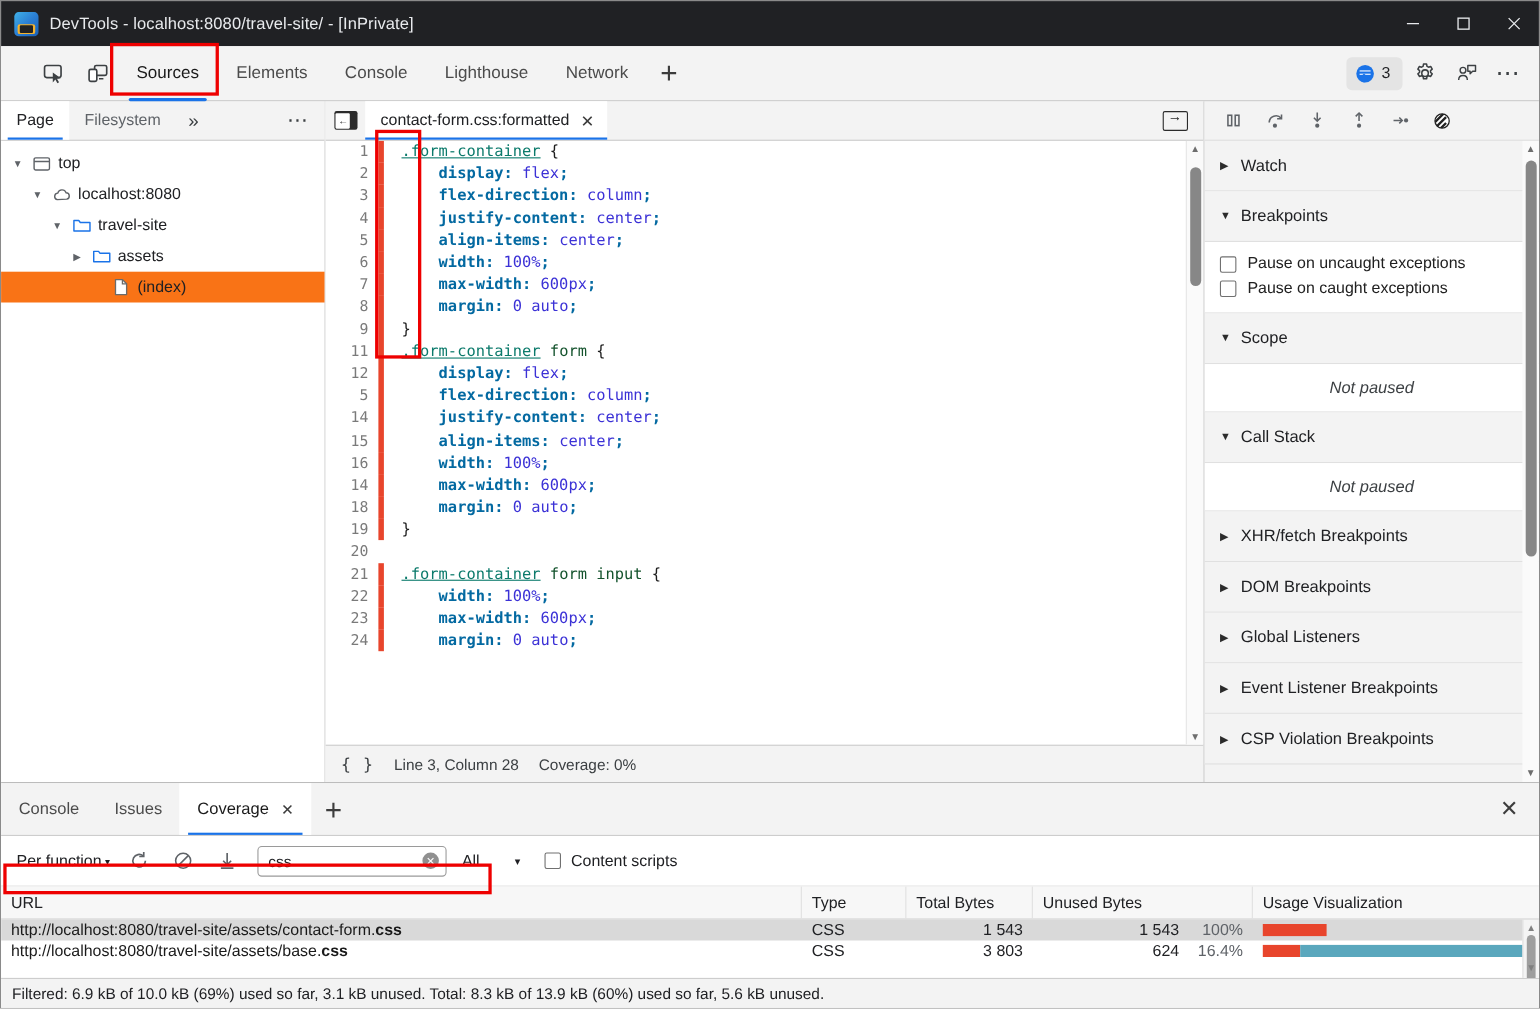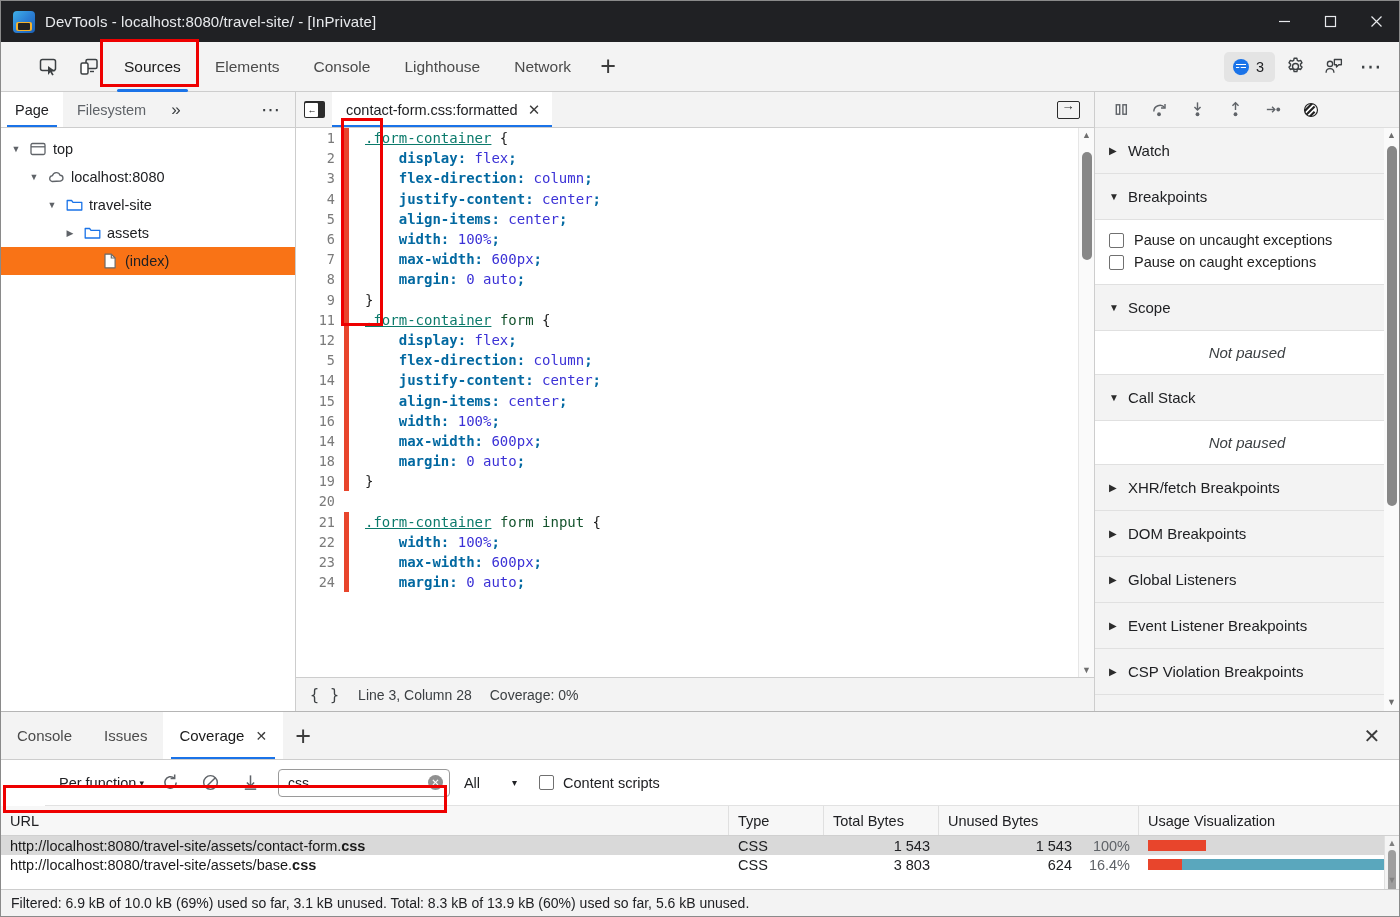--- a/index.html
+++ b/index.html
@@ -144,21 +144,21 @@
            min-height:0; background:#fff;}
   .dwtabs{ height:48px; flex:0 0 48px; display:flex; align-items:stretch; background:#f3f3f3;
            border-bottom:1px solid #cdcdcd;}
   .dwtab{ padding:0 16px; display:flex; align-items:center; font-size:15px; color:#4b4b4b;
           position:relative; gap:11px;}
   .dwtab.sel{ background:#fff; color:#1a1a1a;}
   .dwtab.sel:after{content:"";position:absolute;left:8px;right:8px;bottom:0;height:2.5px;background:#1a73e8;}
   .dwclose{ margin-left:auto; width:54px; display:flex;align-items:center;justify-content:center;
             color:#3c3c3c; font-size:20px;}
   .dwtools{ height:46px; flex:0 0 46px; display:flex; align-items:center; gap:6px;
-            padding:0 10px; border-bottom:1px solid #e2e2e2; background:#fff;margin-left:44px;}
+            padding:0 10px; border-bottom:1px solid #e2e2e2; background:#fff;}
   .selbtn{ display:flex;align-items:center;gap:3px;font-size:14.5px;color:#202124;padding:0 4px;}
   .caret{ font-size:9px; }
   .tbtn{ width:34px;height:30px;display:flex;align-items:center;justify-content:center;color:#5f6368;}
   .filter{ width:172px; height:28px; border:1px solid #9a9a9a; border-radius:4px; display:flex;
            align-items:center; padding:0 6px 0 9px; gap:6px; background:#fff; margin-left:4px;}
   .filter input{ border:0; outline:0; flex:1 1 auto; font-size:14px; font-family:inherit;
                  color:#202124; background:transparent; min-width:0;}
   .clearx{ width:15px;height:15px;border-radius:50%;background:#909090;color:#fff;font-size:10px;
            display:flex;align-items:center;justify-content:center; flex:0 0 15px;}
   .allsel{ font-size:14.5px; color:#202124; padding-left:8px;}

